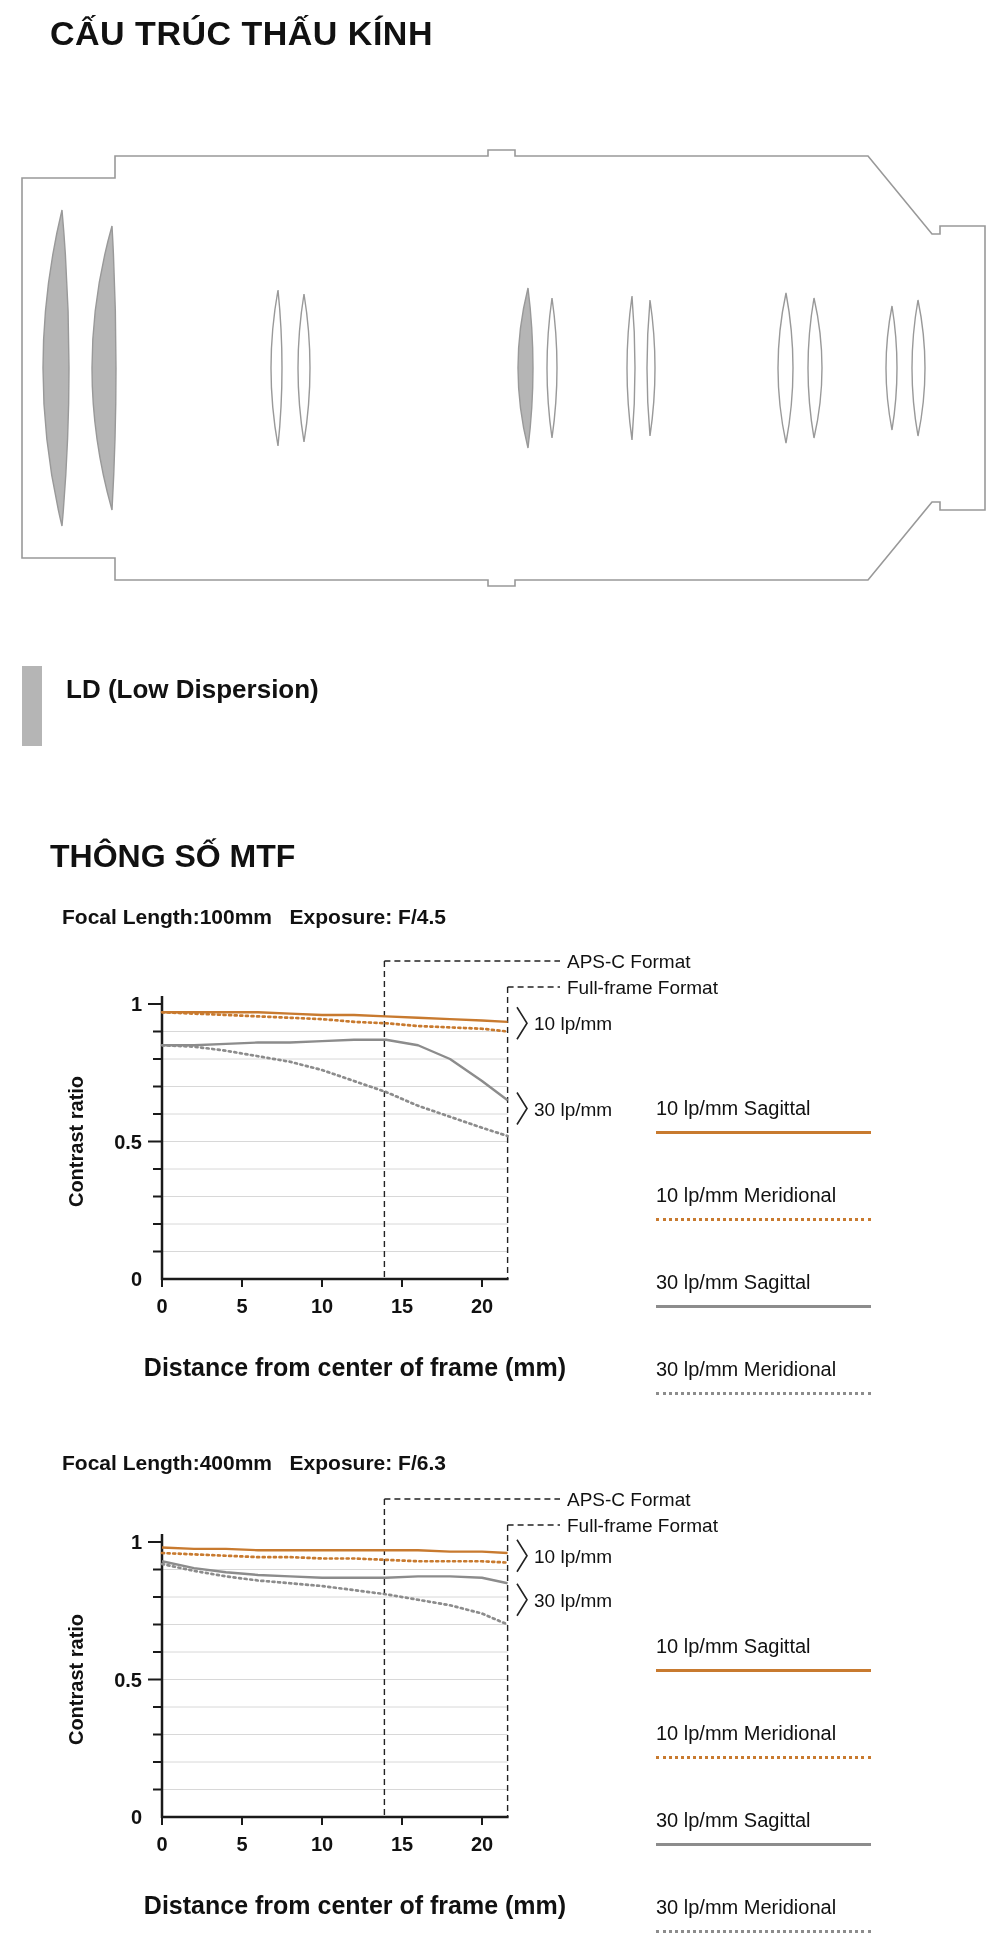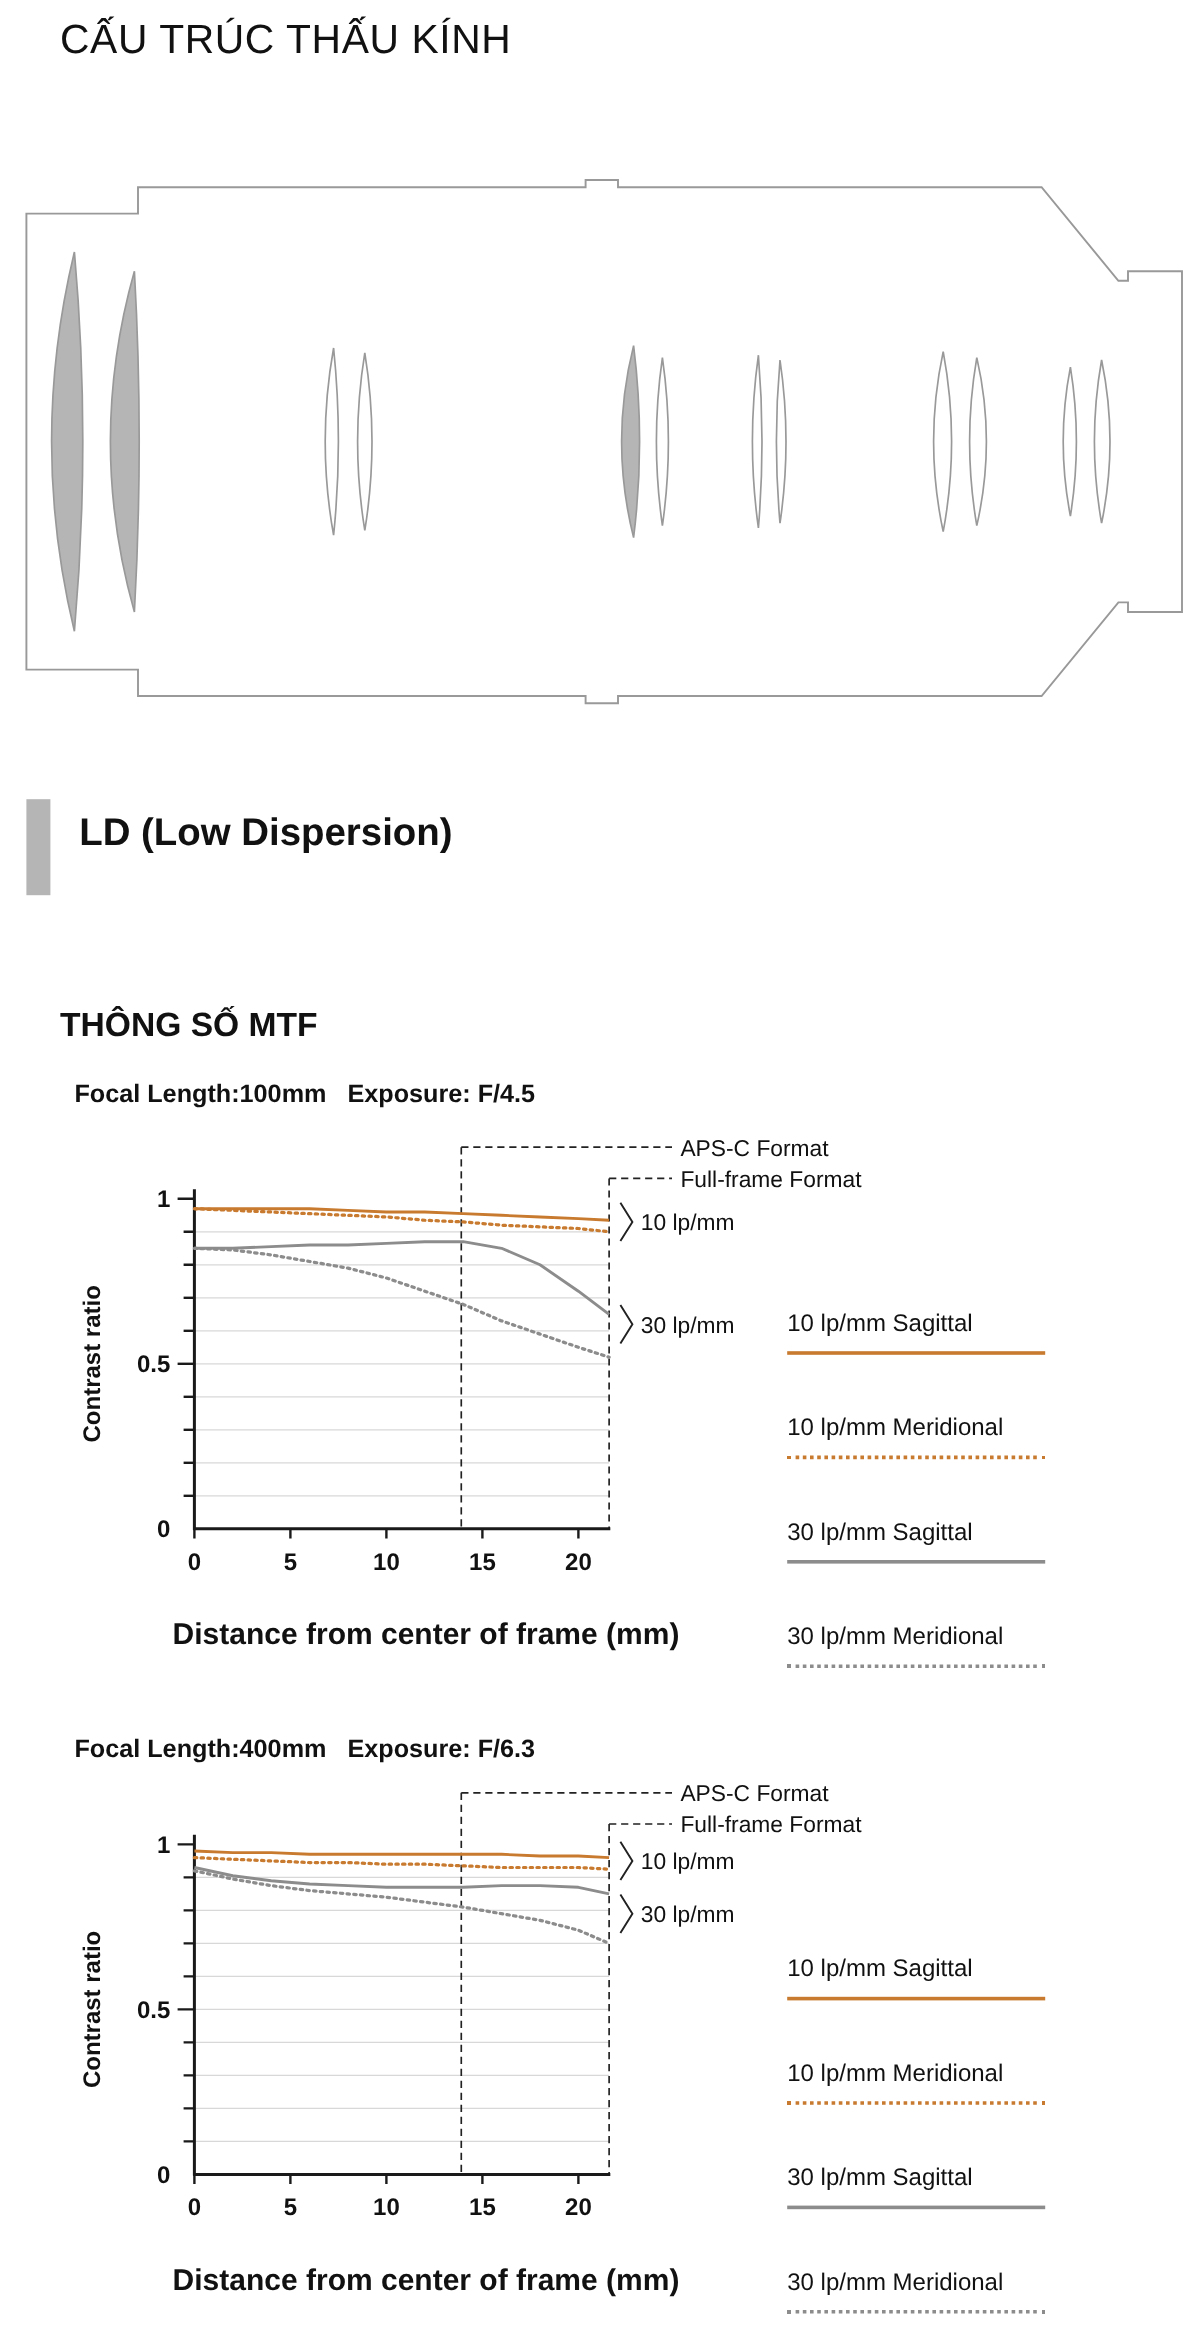--- a/index.html
+++ b/index.html
@@ -1,23 +1,23 @@
 <!DOCTYPE html>
 <html><head>
 <meta charset="utf-8">
 <style>
   *{margin:0;padding:0;box-sizing:border-box}
   html,body{background:#fff}
   body{width:1000px;height:1953px;overflow:hidden;font-family:"Liberation Sans",sans-serif;color:#111}
-  .page-title{font-size:34px;font-weight:400;margin:14px 0 15px 50px;letter-spacing:.5px}
+  .page-title{font-size:34px;font-weight:700;margin:14px 0 15px 50px;letter-spacing:.5px}
   .lens-svg{display:block;margin-top:95px;width:1000px;height:440px}
   .ld-legend{display:flex;align-items:flex-start;margin:78px 0 0 22px}
   .ld-swatch{width:20px;height:80px;margin-right:24px}
-  .ld-text{font-size:32px;font-weight:700;line-height:1.35;padding-top:6px}
-  .mtf-heading{font-size:28px;font-weight:700;margin:92px 0 0 50px}
+  .ld-text{font-size:26px;font-weight:700;line-height:1.35;padding-top:6px}
+  .mtf-heading{font-size:32px;font-weight:700;margin:92px 0 0 50px}
   .chart-subtitle{font-size:21px;font-weight:700;margin:30px 0 0 62px;white-space:pre}
   .chart-row{position:relative;margin-top:20px}
   .chart-row.second{margin-top:12px}
   .mtf-svg{display:block;margin-left:55px;width:700px;height:400px}
   .legend{position:absolute;left:656px;top:148px;width:215px;display:flex;flex-direction:column;gap:50px}
   .legend-label{font-size:20px;font-weight:400;white-space:nowrap}
   .legend-line{margin-top:11px;border-top-width:3px;border-top-style:solid;height:0}
   .xlabel{font-size:25px;font-weight:700;width:520px;margin:4px 0 0 95px;text-align:center}
   .chart2-subtitle-space{margin-top:69px}
   .tick-label{font-size:20px;font-weight:700;fill:#111}

